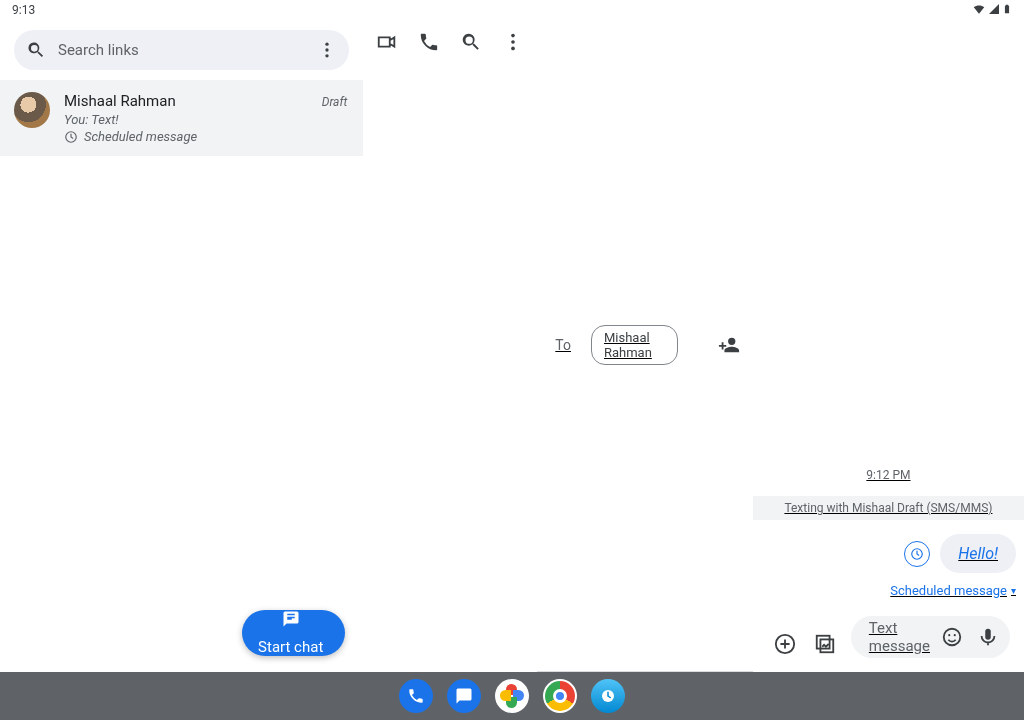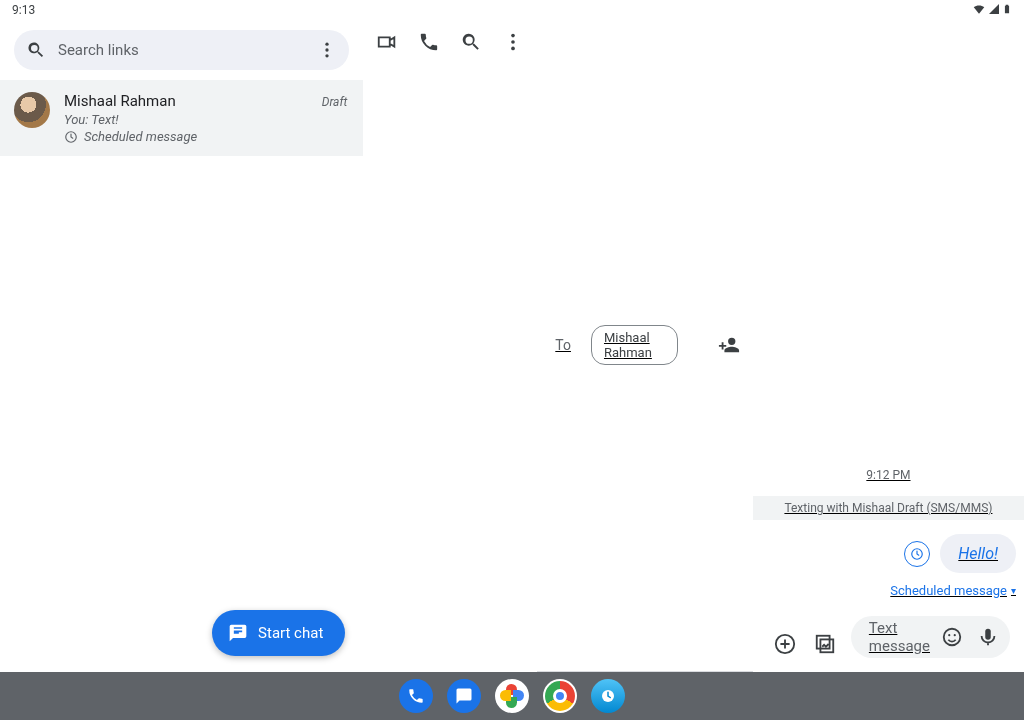--- a/index.html
+++ b/index.html
@@ -26,21 +26,21 @@
   .avatar { width: 36px; height: 36px; border-radius: 50%; background: radial-gradient(circle at 40% 35%, #e8c9a8 0 25%, #6b5a4a 25% 55%, #a37848 55%); margin-right: 14px; flex-shrink: 0; }
   .conv-body { flex: 1; min-width: 0; }
   .conv-top { display: flex; justify-content: space-between; align-items: baseline; }
   .conv-name { font-size: 15px; color: #202124; }
   .conv-draft { font-size: 12px; font-style: italic; color: #5f6368; text-align: right; }
   .conv-preview { font-size: 13px; font-style: italic; color: #5f6368; margin-top: 2px; }
   .conv-sched { display: flex; align-items: center; gap: 6px; font-size: 13px; font-style: italic; color: #5f6368; margin-top: 2px; }
   .clock-icon { width: 14px; height: 14px; }
 
   
-  .fab { position: absolute; right: 18px; bottom: 16px; background: #1a73e8; color: #fff; border-radius: 24px; height: 46px; padding: 0 22px 0 16px; display: flex; align-items: center; gap: 10px; font-size: 15px; box-shadow: 0 2px 6px rgba(0,0,0,.25); }
+  .fab { position: absolute; right: 18px; bottom: 16px; background: #1a73e8; color: #fff; border-radius: 24px; height: 46px; padding: 0 22px 0 16px; display: flex; align-items: center; gap: 10px; font-size: 15px; box-shadow: 0 2px 6px rgba(0,0,0,.25); flex-direction: column; }
   .fab svg { width: 20px; height: 20px; }
 
   
   .right-topbar { display: flex; justify-content: flex-end; align-items: center; height: 44px; padding: 0 6px; gap: 6px; }
   .icon-btn { width: 36px; height: 36px; display: flex; align-items: center; justify-content: center; border-radius: 50%; }
   .icon-btn svg { width: 22px; height: 22px; color: #3c4043; }
 
   
   .to-row { display: flex; align-items: center; padding: 8px 12px 10px 18px; border-bottom: 1px solid #dadce0; gap: 20px; }
   .to-label { color: #5f6368; font-size: 14px; }

